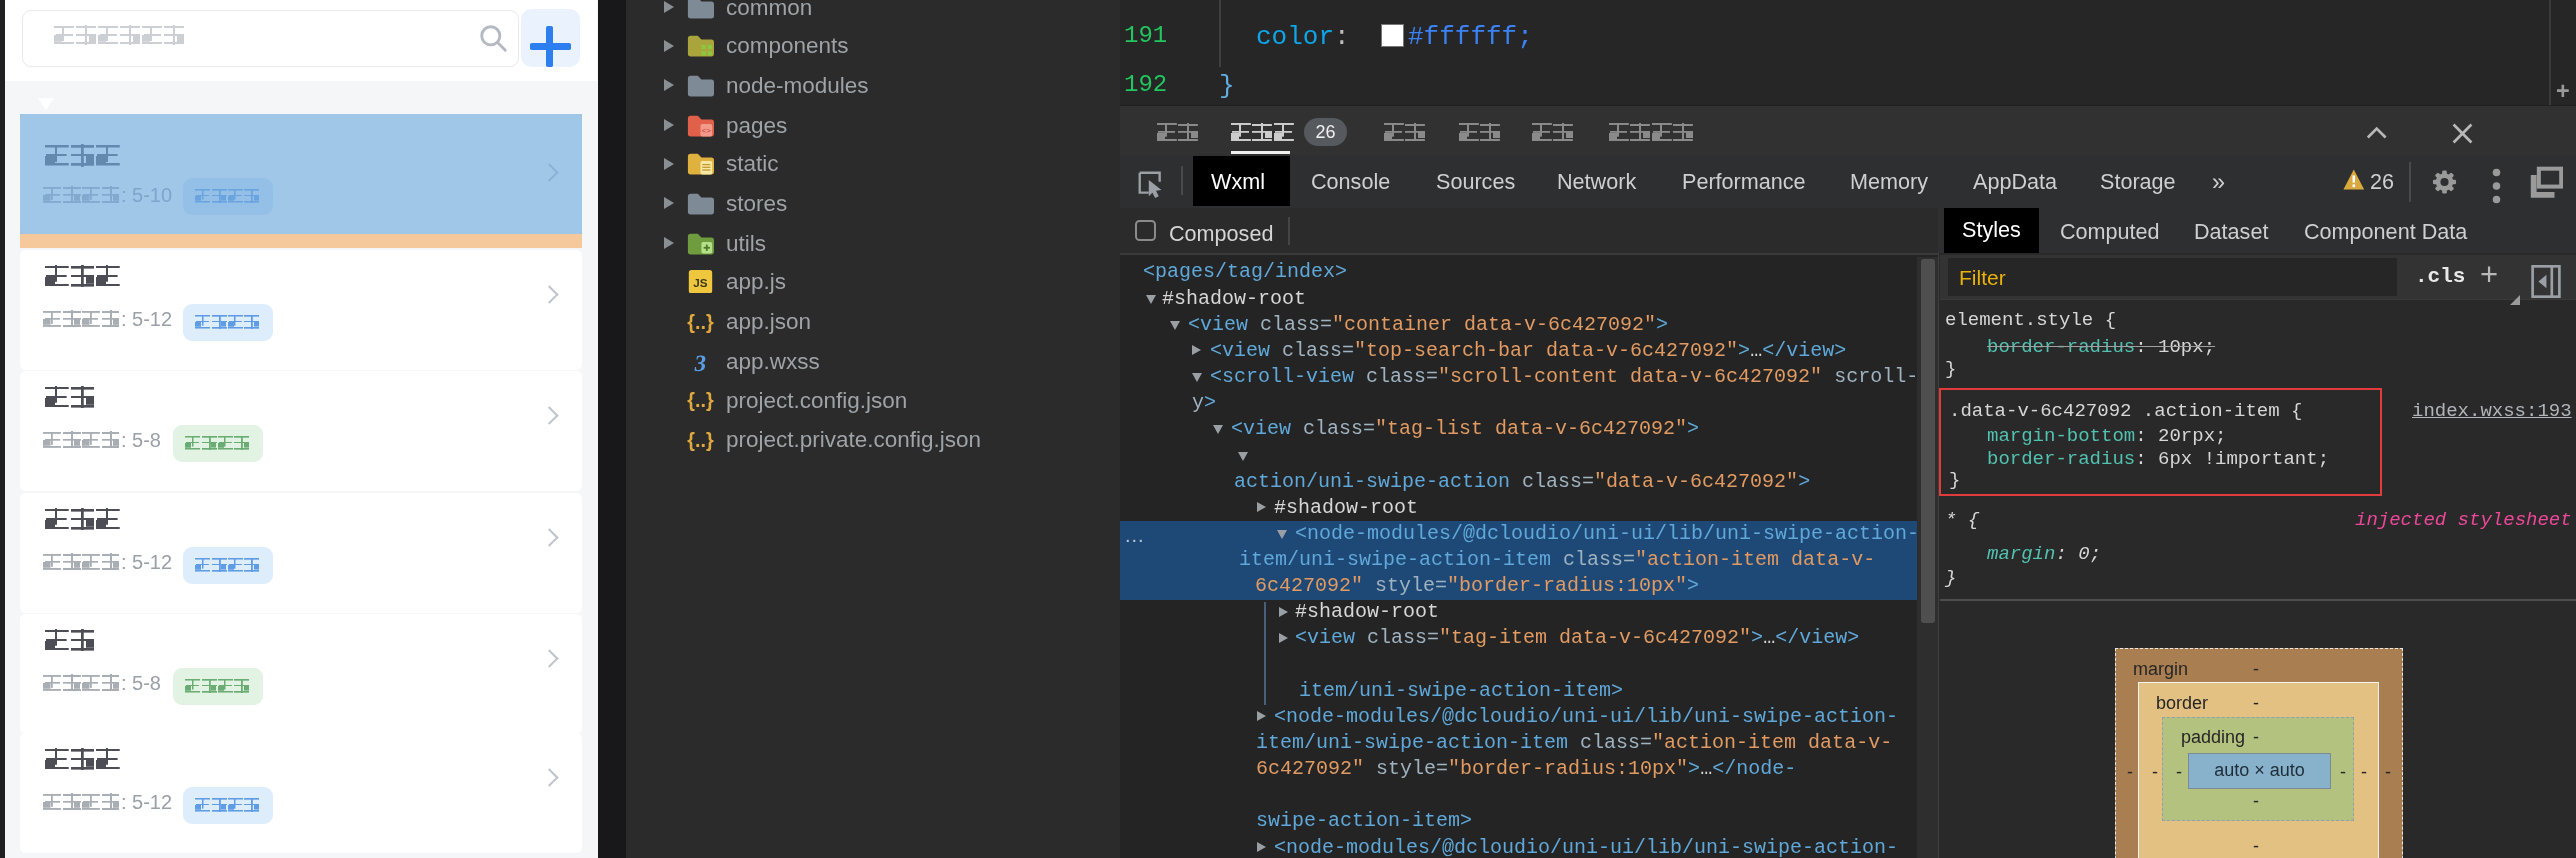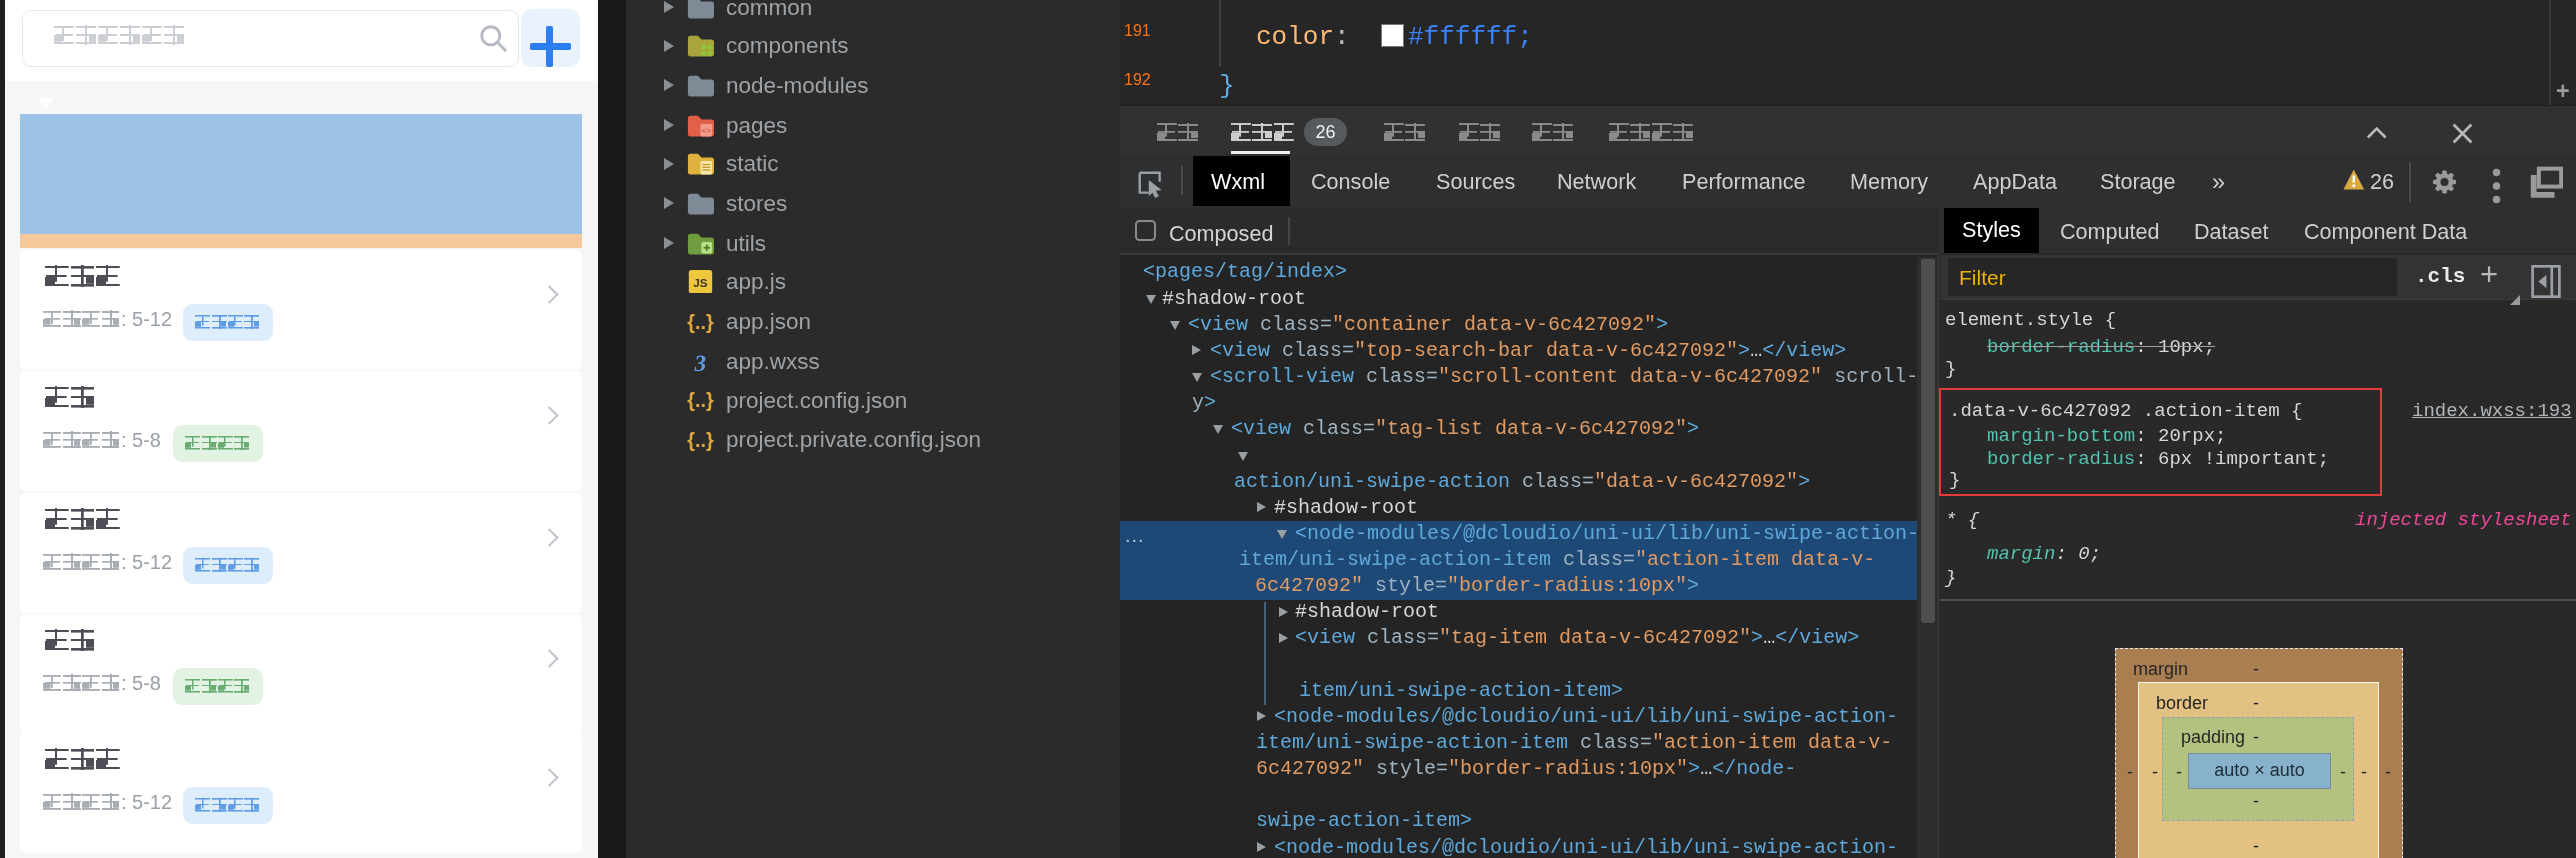--- a/index.html
+++ b/index.html
@@ -40,21 +40,21 @@
 #tiparr{left:38px;top:98px;width:0;height:0;border-left:8px solid transparent;border-right:8px solid transparent;border-top:12.6px solid #fff;z-index:20}
 #mag{left:479px;top:24px;width:29px;height:29px}
 
 #gap{left:598px;top:0;width:28px;height:858px;background:#18181a}
 #tree{left:626px;top:0;width:495px;height:858px;background:#2b2b2b;overflow:hidden}
 .tri{position:absolute;left:664px;width:0;height:0;border-left:10px solid #8a8f94;border-top:6.3px solid transparent;border-bottom:6.3px solid transparent}
 .tlab{position:absolute;left:726px;font-size:22.5px;color:#9ea3a7}
 .ticon{position:absolute;left:687px;width:27px;height:23.4px}
 
 #editor{left:1120px;top:0;width:1456px;height:105px;background:#262626;font-family:"Liberation Mono",monospace}
-.lnum{position:absolute;left:1124px;font-size:16px;color:#f97316;font-family:Liberation Sans, sans-serif}
+.lnum{position:absolute;left:1124px;font-size:24px;color:#22c55e;font-family:Liberation Mono, monospace}
 #iguide{left:1219px;top:0;width:1.8px;height:67px;background:#3f3f3f}
 #swatch{left:1381px;top:24px;width:22.5px;height:22.5px;background:#fff;border:0.9px solid #777}
 #evline{left:2549px;top:0;width:1.8px;height:105px;background:#3a3a3a}
 #eplus{left:2556px;top:78px;font-size:23.4px;color:#9a9a9a;font-weight:bold}
 
 
 #dhdr{left:1120px;top:105px;width:1456px;height:50px;background:#313131;border-top:1.8px solid #1f1f1f}
 .htab{position:absolute;top:121px;font-size:21px;color:#9a9a9a;letter-spacing:0.9px}
 #badge{left:1304px;top:118px;width:43px;height:28px;border-radius:14.4px;background:#56595d;color:#f0f0f0;font-size:18px;text-align:center;line-height:28px}
 #uline{left:1231px;top:151px;width:59px;height:2.7px;background:#f0f0f0}
@@ -105,20 +105,26 @@
 <div class="abs" id="search"></div>
 <div class="abs" id="ph"><i class="g"></i><i class="g b"></i><i class="g"></i><i class="g b"></i><i class="g"></i><i class="g b"></i></div>
 <div class="abs" id="mag"><svg width="29" height="29" viewBox="0 0 32 32">
         <circle cx="13" cy="13" r="10" fill="none" stroke="#b5bac2" stroke-width="3.2"></circle>
         <line x1="21" y1="21" x2="29" y2="29" stroke="#b5bac2" stroke-width="3.2" stroke-linecap="round"></line>
       </svg></div>
 <div class="abs" id="plus">
       <i style="left:9px;top:34px;width:41px;height:7.2px"></i>
       <i style="left:25px;top:17px;width:7.2px;height:41px"></i>
     </div>
+<div class="abs card" style="top:114px">
+      <div class="t1" style="top:28px"><i class="g"></i><i class="g b"></i><i class="g"></i></div>
+      <div class="t2" style="top:70px"><i class="g"></i><i class="g b"></i><i class="g"></i><i class="g b"></i><span class="lat">: 5-10</span></div>
+      <div class="pill pb" style="top:64px"><i class="g"></i><i class="g b"></i><i class="g"></i><i class="g b"></i></div>
+      <div class="chev" style="top:49px"></div>
+    </div>
 <div class="abs" id="hl1"></div>
 <div class="abs" id="hl2"></div>
 <div class="abs card" style="top:250px">
       <div class="t1"><i class="g"></i><i class="g b"></i><i class="g"></i></div>
       <div class="t2"><i class="g"></i><i class="g b"></i><i class="g"></i><i class="g b"></i><span class="lat">: 5-12</span></div>
       <div class="pill pb"><i class="g"></i><i class="g b"></i><i class="g"></i><i class="g b"></i></div>
       <div class="chev"></div>
     </div>
 <div class="abs card" style="top:371px">
       <div class="t1"><i class="g"></i><i class="g b"></i></div>
@@ -224,21 +230,21 @@
 <div class="abs tlab" style="top:388px">project.config.json</div>
 <div class="abs ticon" style="top:428px"><svg width="27" height="23.4" viewBox="0 0 30 26">
         <text x="15" y="21" font-size="22" font-weight="bold" fill="#dfa83c" text-anchor="middle" font-family="Liberation Sans">{..}</text>
       </svg></div>
 <div class="abs tlab" style="top:427px">project.private.config.json</div>
 
 <div class="abs" id="editor"></div>
 <div class="abs lnum" style="top:21.6px">191</div>
 <div class="abs lnum" style="top:71px">192</div>
 <div class="abs" id="iguide"></div>
-<div class="abs code" style="left:1256px;top:21.6px;font-family:'Liberation Mono',monospace;font-size:26px"><span style="color:#fdba74">color</span><span style="color:#bdbdbd">:</span></div>
+<div class="abs code" style="left:1256px;top:21.6px;font-family:'Liberation Mono',monospace;font-size:26px"><span style="color:#0ea5e9">color</span><span style="color:#bdbdbd">:</span></div>
 <div class="abs" id="swatch"></div>
 <div class="abs code" style="left:1408px;top:21.6px;font-family:'Liberation Mono',monospace;font-size:26px;color:#3b82f6">#ffffff;</div>
 <div class="abs code" style="left:1219px;top:71px;font-family:'Liberation Mono',monospace;font-size:26px;color:#62aee0">}</div>
 <div class="abs" id="evline"></div>
 <div class="abs" id="eplus">+</div>
 <div class="abs" id="dhdr"></div>
 <div class="abs htab" style="left:1157px"><i class="g"></i><i class="g b"></i></div>
 <div class="abs htab" style="left:1231px;color:#e8e8e8"><i class="g"></i><i class="g b"></i><i class="g"></i></div>
 <div class="abs" id="badge">26</div>
 <div class="abs" id="uline"></div>

